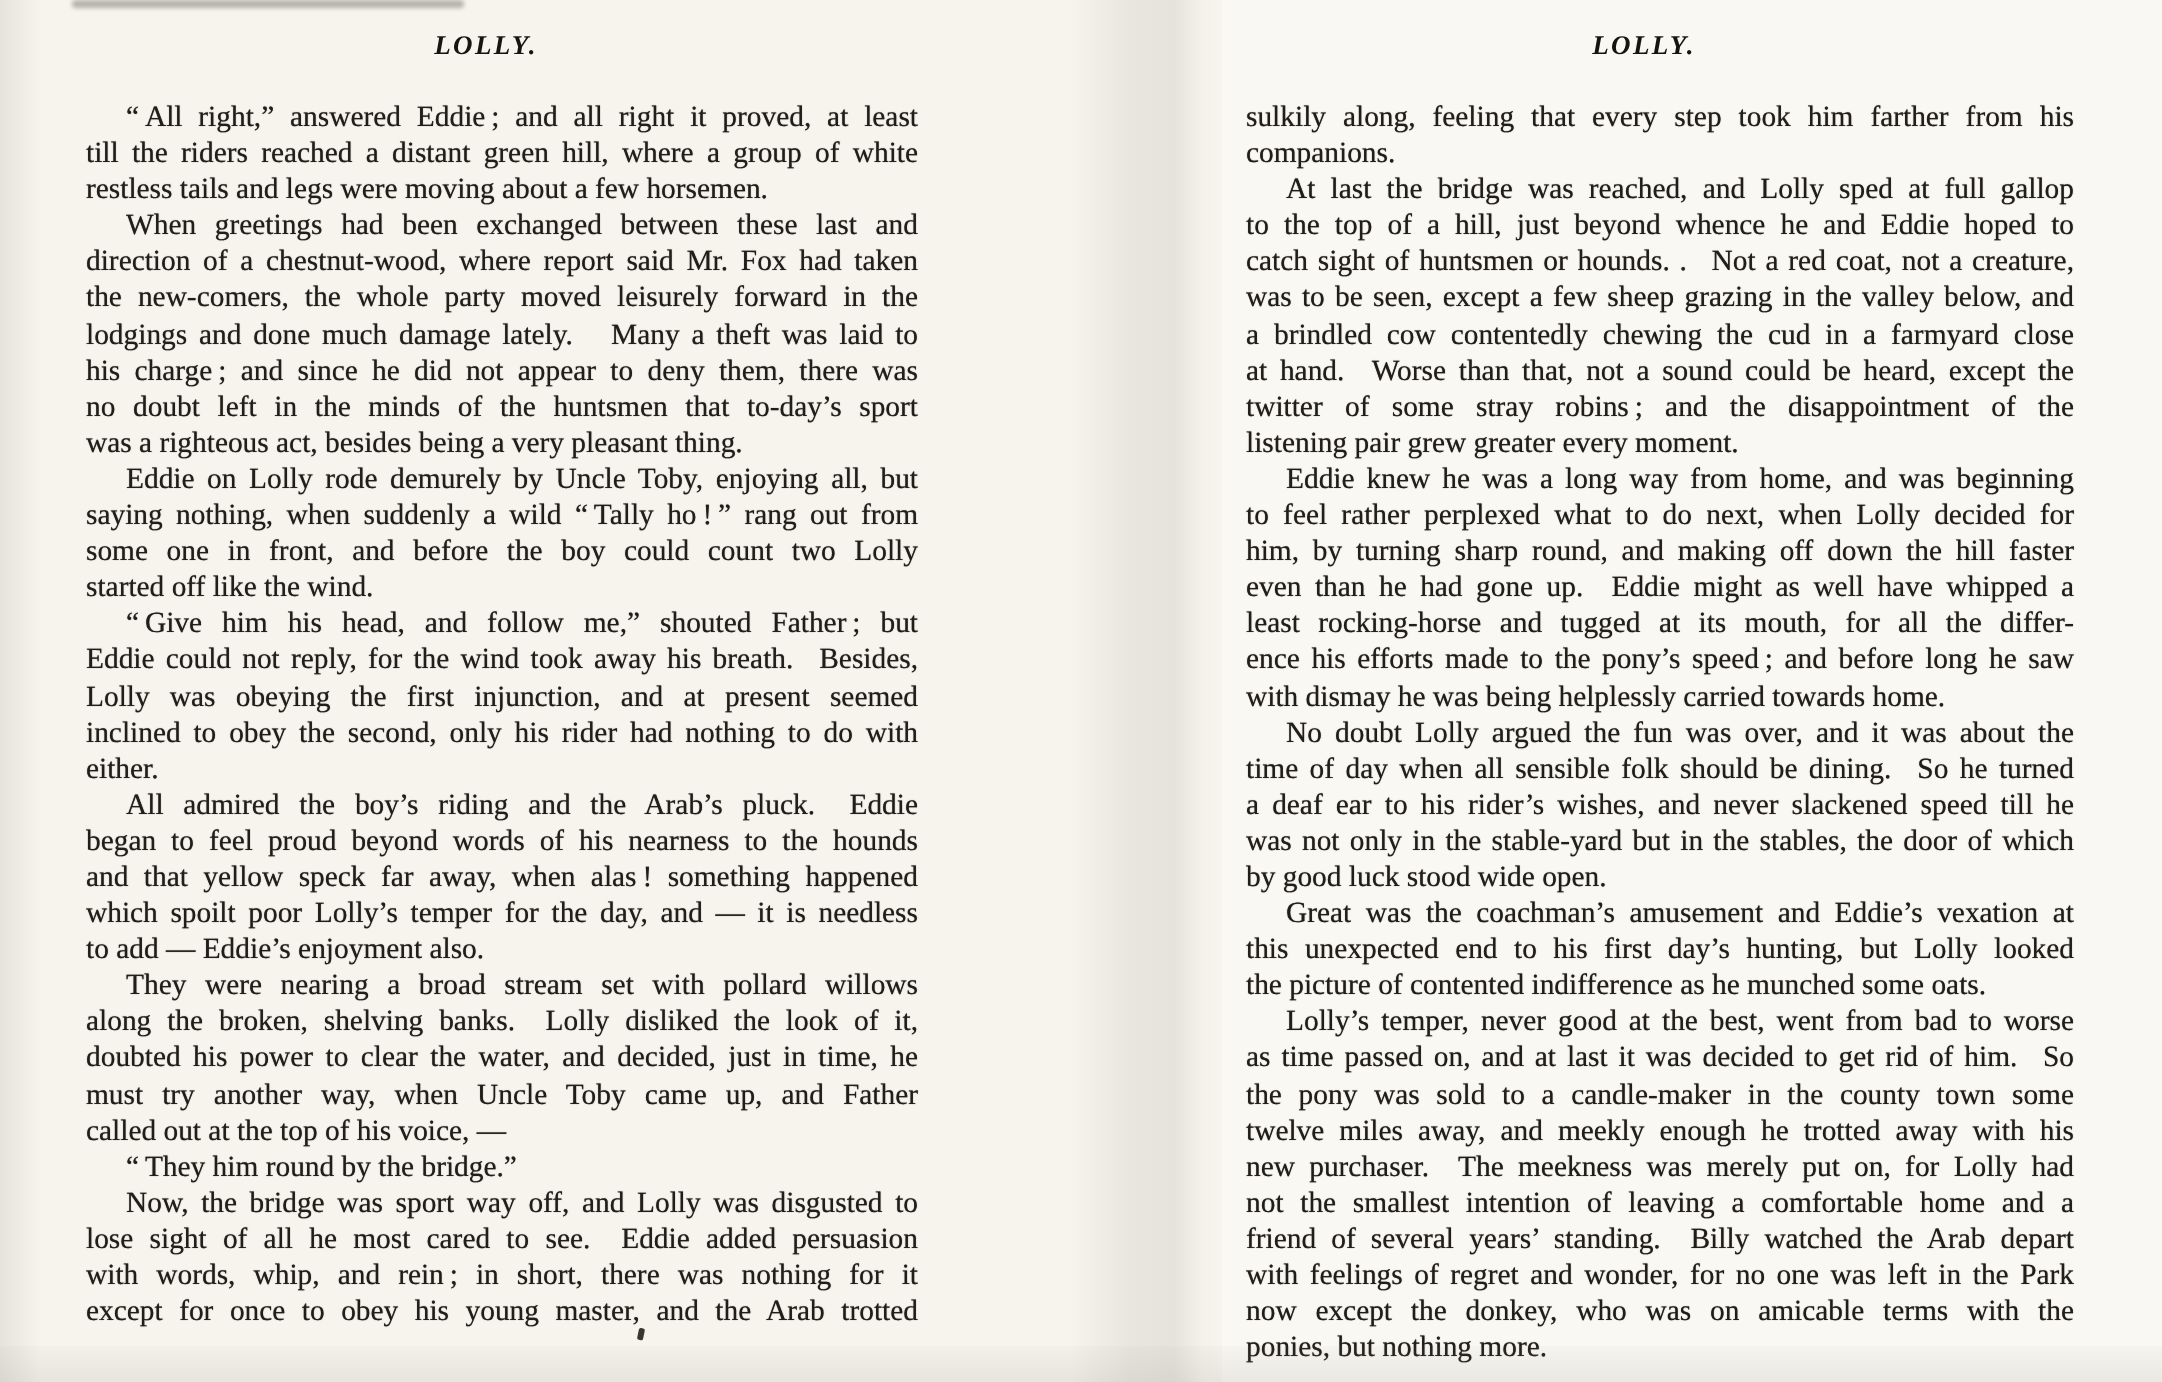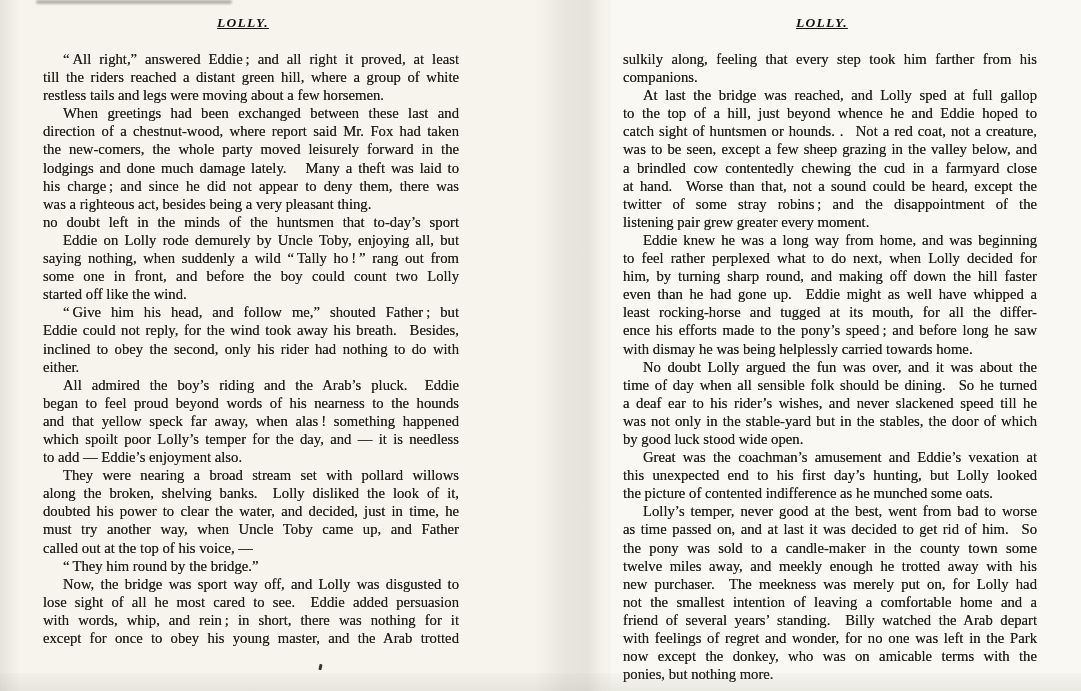--- a/index.html
+++ b/index.html
@@ -15,21 +15,20 @@
   #right-page { left: 607px; width: 430px; }
   .running-head {
     text-align: center;
     font-style: italic;
     font-weight: bold;
     font-size: 13.5px;
     letter-spacing: 1.2px;
     padding-top: 15px;
     height: 21px;
     color: #17140f;
-    text-decoration: underline;
   }
   .text-col { margin-top: 14px; margin-left: 16px; }
   .line {
     font-size: 14.7px;
     line-height: 18.1px;
     height: 18.1px;
     text-align: justify;
     text-align-last: justify;
     color: var(--ink, #211d18);
     text-shadow: 0 0 0.45px rgba(30, 26, 20, 0.75);
@@ -86,28 +85,29 @@
     <div class="running-head">LOLLY.</div>
     <div class="text-col" id="left-text">
         <div class="line ind">“ All right,” answered Eddie ; and all right it proved, at least</div>
         <div class="line">till the riders reached a distant green hill, where a group of white</div>
         <div class="line pl">restless tails and legs were moving about a few horsemen.</div>
         <div class="line ind">When greetings had been exchanged between these last and</div>
         <div class="line">direction of a chestnut-wood, where report said Mr. Fox had taken</div>
         <div class="line">the new-comers, the whole party moved leisurely forward in the</div>
         <div class="line">lodgings and done much damage lately.   Many a theft was laid to</div>
         <div class="line">his charge ; and since he did not appear to deny them, there was</div>
+        <div class="line">no doubt left in the minds of the huntsmen that to-day’s sport</div>
         <div class="line pl">was a righteous act, besides being a very pleasant thing.</div>
-        <div class="line">no doubt left in the minds of the huntsmen that to-day’s sport</div>
         <div class="line ind">Eddie on Lolly rode demurely by Uncle Toby, enjoying all, but</div>
         <div class="line">saying nothing, when suddenly a wild “ Tally ho ! ” rang out from</div>
         <div class="line">some one in front, and before the boy could count two Lolly</div>
         <div class="line pl">started off like the wind.</div>
         <div class="line ind">“ Give him his head, and follow me,” shouted Father ; but</div>
         <div class="line">Eddie could not reply, for the wind took away his breath.  Besides,</div>
+        <div class="line">Lolly was obeying the first injunction, and at present seemed</div>
         <div class="line">inclined to obey the second, only his rider had nothing to do with</div>
         <div class="line pl">either.</div>
         <div class="line ind">All admired the boy’s riding and the Arab’s pluck.  Eddie</div>
         <div class="line">began to feel proud beyond words of his nearness to the hounds</div>
         <div class="line">and that yellow speck far away, when alas ! something happened</div>
         <div class="line">which spoilt poor Lolly’s temper for the day, and — it is needless</div>
         <div class="line pl">to add — Eddie’s enjoyment also.</div>
         <div class="line ind">They were nearing a broad stream set with pollard willows</div>
         <div class="line">along the broken, shelving banks.  Lolly disliked the look of it,</div>
         <div class="line">doubted his power to clear the water, and decided, just in time, he</div>

